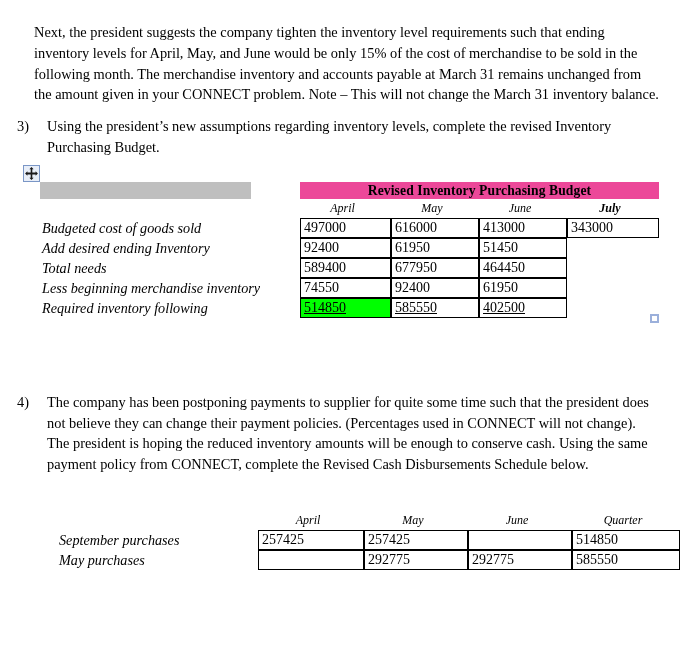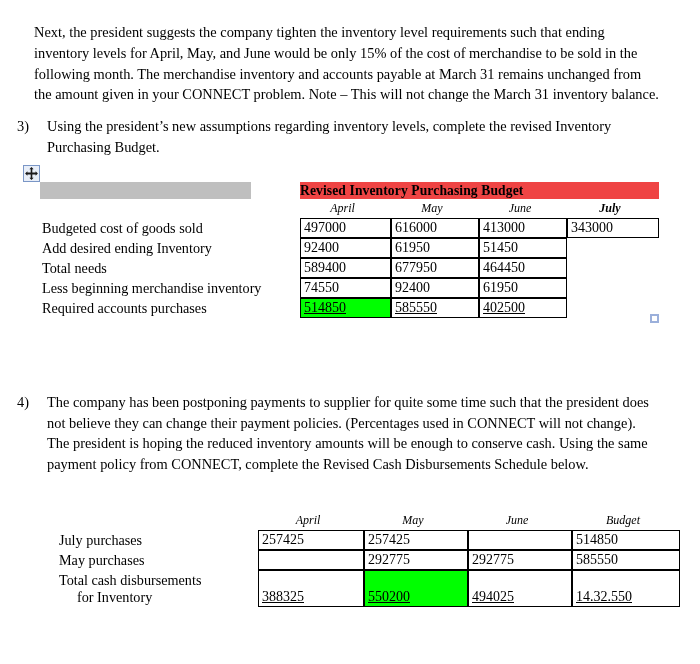--- a/index.html
+++ b/index.html
@@ -87,21 +87,22 @@
     padding: 0;
   }
   .banner-cap {
     background: #bfbfbf;
   }
   .banner-gap {
     background: #ffffff;
     width: 3px;
   }
   .banner-main {
-    background: #ef4444;
+    background: #ec4899;
+    text-align: center;
     font-weight: bold;
     font-size: 13.6px;
     letter-spacing: 0.1px;
     white-space: nowrap;
     margin-left: 36px;
   }
 
   .month-row td {
     height: 19px;
     padding: 0 6px 0 0;
@@ -110,20 +111,21 @@
     font-size: 12px;
     white-space: nowrap;
   }
 
   .rowlabel {
     text-align: left;
     padding: 0 6px 0 2px;
     white-space: nowrap;
     font-size: 14.2px;
     vertical-align: middle;
+    font-style: italic;
   }
   .rowlabel .indent {
     display: block;
     padding-left: 18px;
   }
 
   .cell {
     border: 1.4px solid #000000;
     text-align: left;
     padding: 0 5px 0 3px;
@@ -224,21 +226,21 @@
 
       <tr>
         <td class="rowlabel" colspan="2">Less beginning merchandise inventory</td>
         <td class="cell"><span>74550</span></td>
         <td class="cell"><span>92400</span></td>
         <td class="cell"><span>61950</span></td>
         <td class="spacer-cell"></td>
       </tr>
 
       <tr>
-        <td class="rowlabel" colspan="2">Required accounts purchases</td>
+        <td class="rowlabel" colspan="2">Required inventory following</td>
         <td class="cell ul hl"><span>514850</span></td>
         <td class="cell ul"><span>585550</span></td>
         <td class="cell ul"><span>402500</span></td>
         <td class="spacer-cell"></td>
       </tr>
     </tbody>
   </table>
 
   <div class="resize-handle"></div>
 
@@ -248,47 +250,37 @@
   </div>
 
   <table class="budget-table" id="table2">
     <tbody>
 
       <tr class="month-row">
         <td class="c-label" colspan="2"></td>
         <td class="c-apr">April</td>
         <td class="c-may">May</td>
         <td class="c-jun">June</td>
-        <td class="c-qtr" colspan="3">Budget</td>
-      </tr>
-
-
-      <tr>
-        <td class="rowlabel" colspan="2">July purchases</td>
+        <td class="c-qtr" colspan="3">Quarter</td>
+      </tr>
+
+
+      <tr>
+        <td class="rowlabel" colspan="2">September purchases</td>
         <td class="cell"><span>257425</span></td>
         <td class="cell"><span>257425</span></td>
         <td class="cell"><span></span></td>
         <td class="cell" colspan="3"><span>514850</span></td>
       </tr>
 
       <tr>
         <td class="rowlabel" colspan="2">May purchases</td>
         <td class="cell"><span></span></td>
         <td class="cell"><span>292775</span></td>
         <td class="cell"><span>292775</span></td>
         <td class="cell" colspan="3"><span>585550</span></td>
       </tr>
 
 
-      <tr>
-        <td class="rowlabel" colspan="2">
-          <span>Total cash disbursements</span>
-          <span class="indent">for Inventory</span>
-        </td>
-        <td class="cell dbl ul"><span>388325</span></td>
-        <td class="cell dbl ul hl"><span>550200</span></td>
-        <td class="cell dbl ul"><span>494025</span></td>
-        <td class="cell dbl ul" colspan="3"><span>14.32.550</span></td>
-      </tr>
     </tbody>
   </table>
 
 </div>
 
 </body></html>

